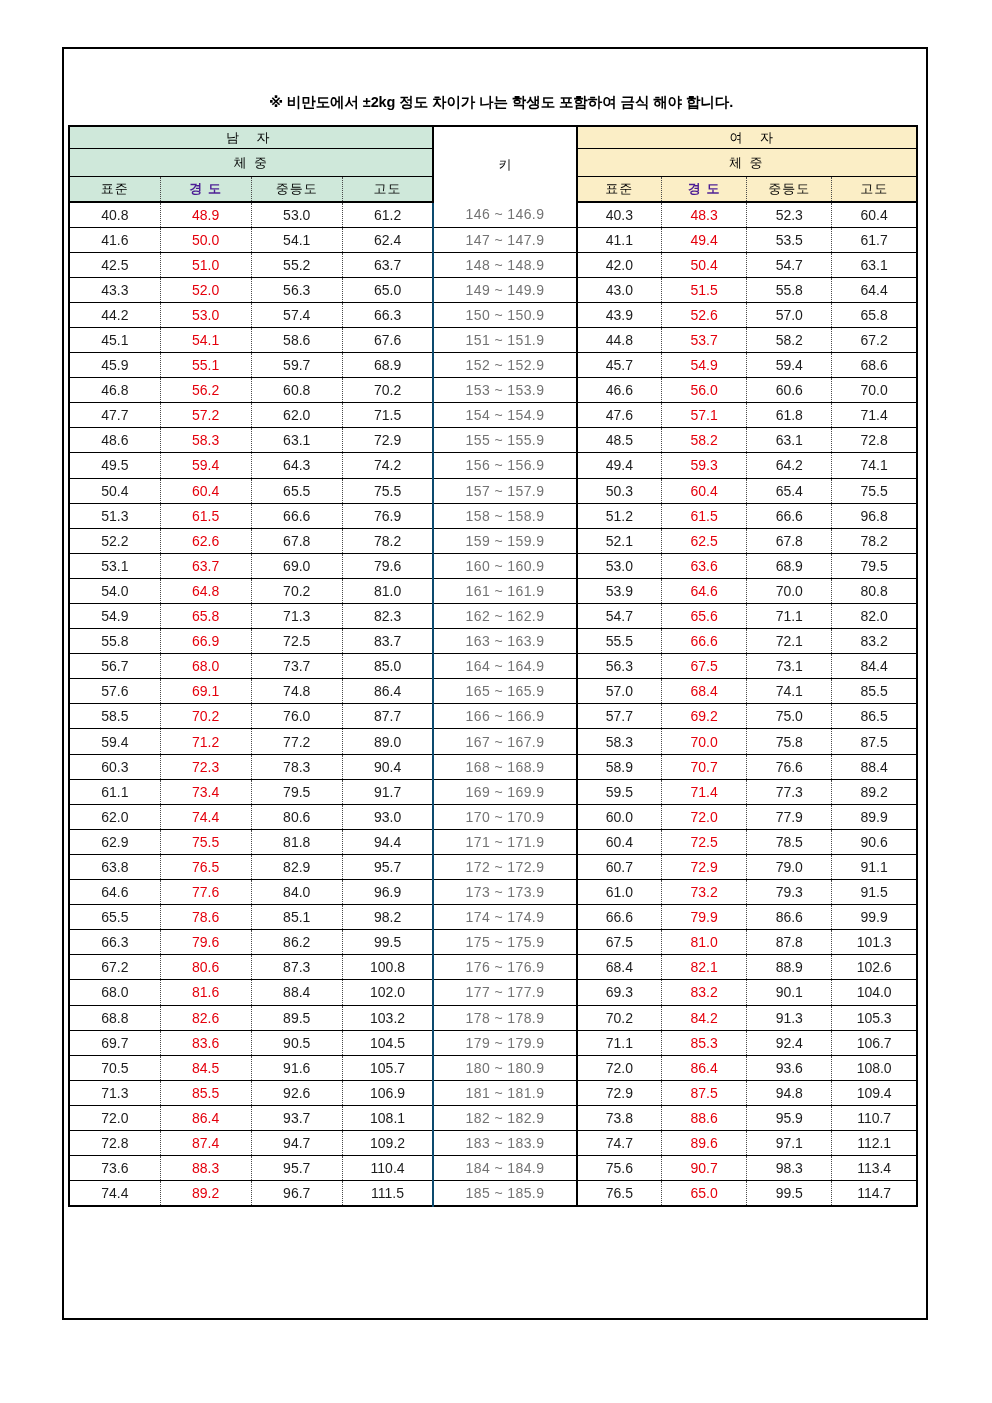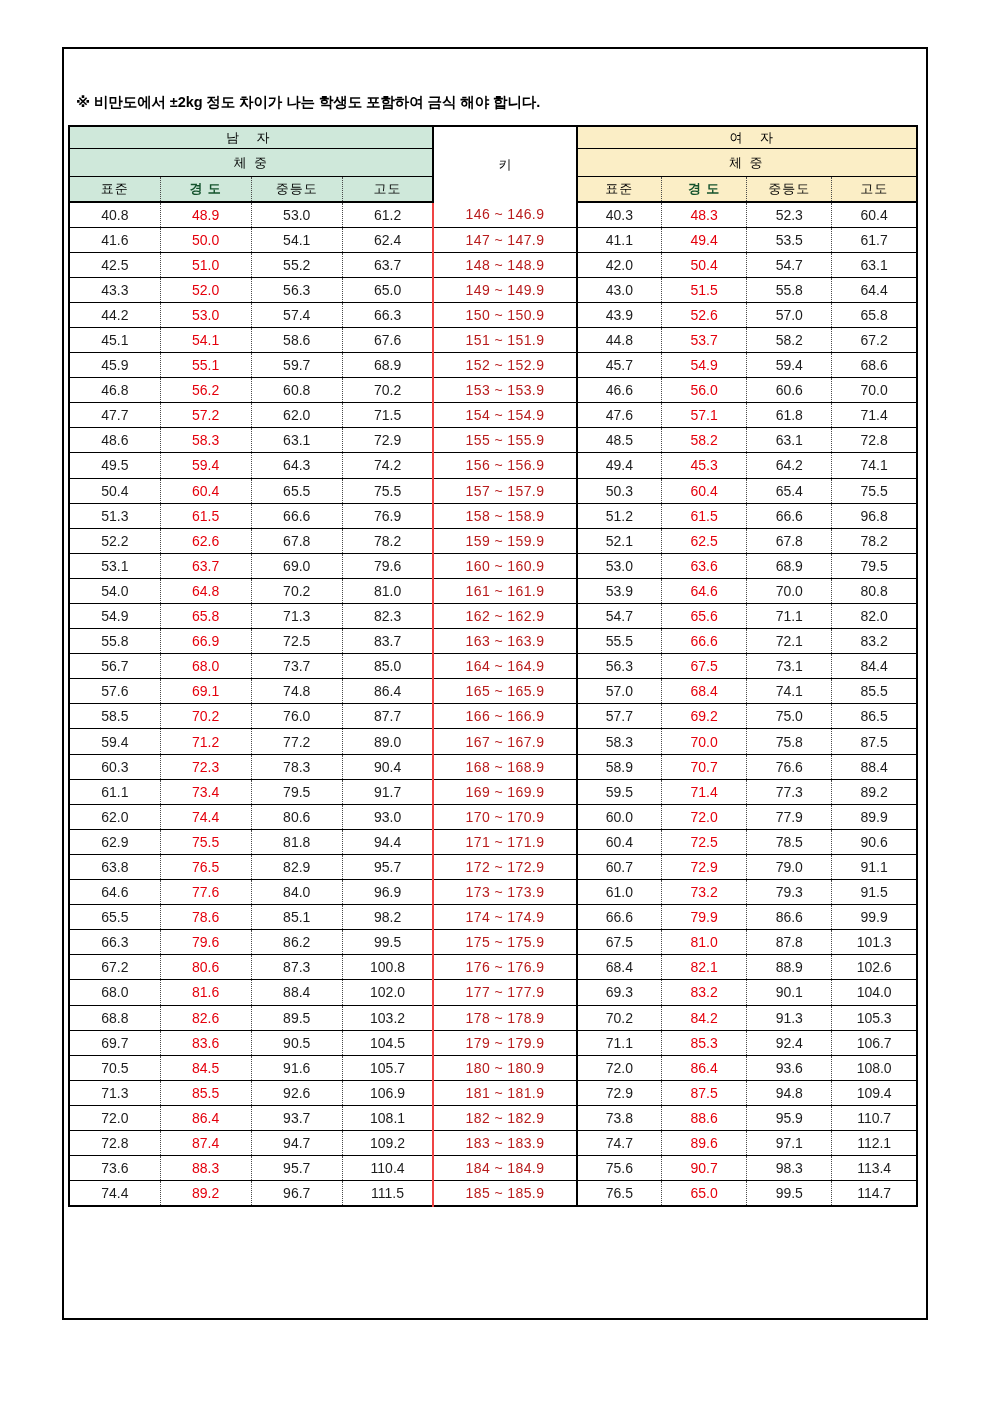--- a/index.html
+++ b/index.html
@@ -41,20 +41,21 @@
     padding-bottom: 2px;
   }
 
   
   #doc-note {
     margin: 44px 0 0 12px;
     font-size: 14.5px;
     font-weight: bold;
     letter-spacing: -0.1px;
     white-space: nowrap;
+    text-align: center;
   }
 
   
   #tbl-wrap {
     margin: 13px 0 0 4px;
     width: 850px;
   }
   table.bmi {
     border-collapse: collapse;
     table-layout: fixed;
@@ -92,45 +93,44 @@
   .r-sub td { height: 28px; font-size: 14px; letter-spacing: 2px; }
   .r-sub td.sub-m { background: #cfe8da; border-bottom: 1px solid #000; }
   .r-sub td.sub-f { background: #fbeec6; border-bottom: 1px solid #000; }
 
   
   .r-colhead td {
     height: 26px;
     font-size: 13.5px;
     letter-spacing: 1px;
     border-bottom: 2px solid #000;
-    font-family: Liberation Serif, serif;
   }
   .r-colhead td.ch-m { background: #cfe8da; }
   .r-colhead td.ch-f { background: #fbeec6; }
   .r-colhead td.dot-left  { border-left: 1px dotted #4a4a4a; }
-  .r-colhead td.mild      { color: #14532d; font-weight: bold; }
+  .r-colhead td.mild      { color: #4c1d95; font-weight: bold; }
 
   
   tr.r-data td {
     height: 25.1px;
     font-size: 14px;
     border-bottom: 1px solid #000;
   }
   tr.r-data:last-child td { border-bottom: none; }
   td.cell-dot { border-left: 1px dotted #4a4a4a; }
   td.v-mild {
     color: #e4000c;
     font-weight: bold;
   }
   td.v-height {
-    color: #b91c1c;
+    color: #737373;
     font-weight: bold;
     font-size: 14px;
     letter-spacing: 0.4px;
-    border-left: 2px solid #ef4444;
+    border-left: 2px solid #0c4a6e;
     border-right: 2px solid #000;
     background: #ffffff;
   }
   td.v-plain { color: #1c1c1c; }
 </style>
 </head>
 <body>
 
 <div id="page-frame">
 
@@ -281,21 +281,21 @@
             <td class="v-plain cell-dot">63.1</td>
             <td class="v-plain cell-dot">72.8</td>
           </tr>
           <tr class="r-data">
             <td class="v-plain">49.5</td>
             <td class="v-mild cell-dot">59.4</td>
             <td class="v-plain cell-dot">64.3</td>
             <td class="v-plain cell-dot">74.2</td>
             <td class="v-height">156 ~ 156.9</td>
             <td class="v-plain">49.4</td>
-            <td class="v-mild cell-dot">45.3</td>
+            <td class="v-mild cell-dot">59.3</td>
             <td class="v-plain cell-dot">64.2</td>
             <td class="v-plain cell-dot">74.1</td>
           </tr>
           <tr class="r-data">
             <td class="v-plain">50.4</td>
             <td class="v-mild cell-dot">60.4</td>
             <td class="v-plain cell-dot">65.5</td>
             <td class="v-plain cell-dot">75.5</td>
             <td class="v-height">157 ~ 157.9</td>
             <td class="v-plain">50.3</td>

